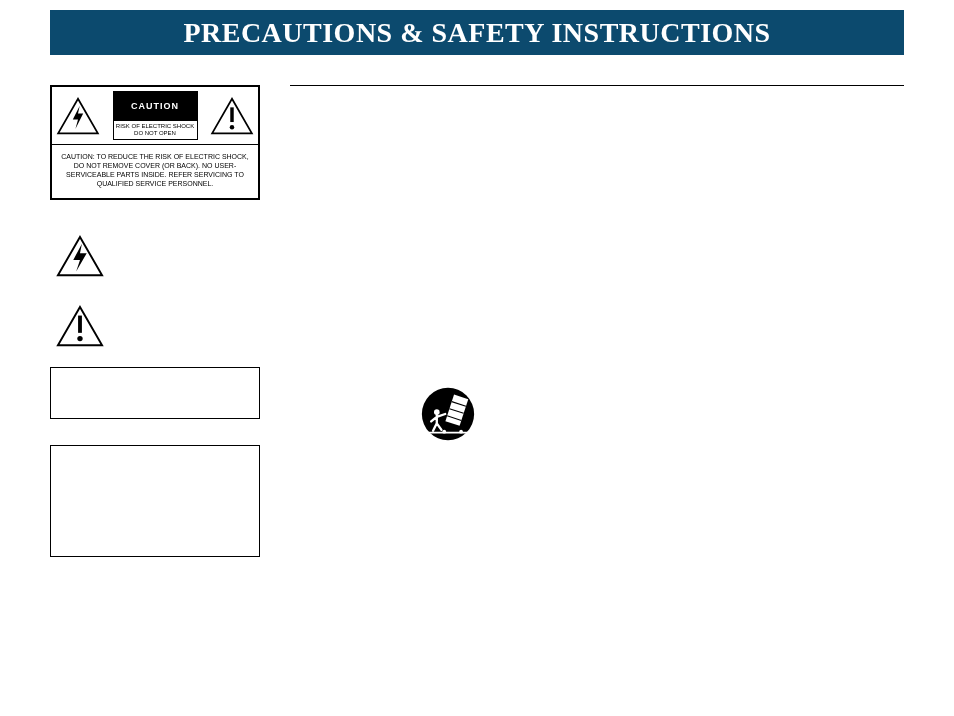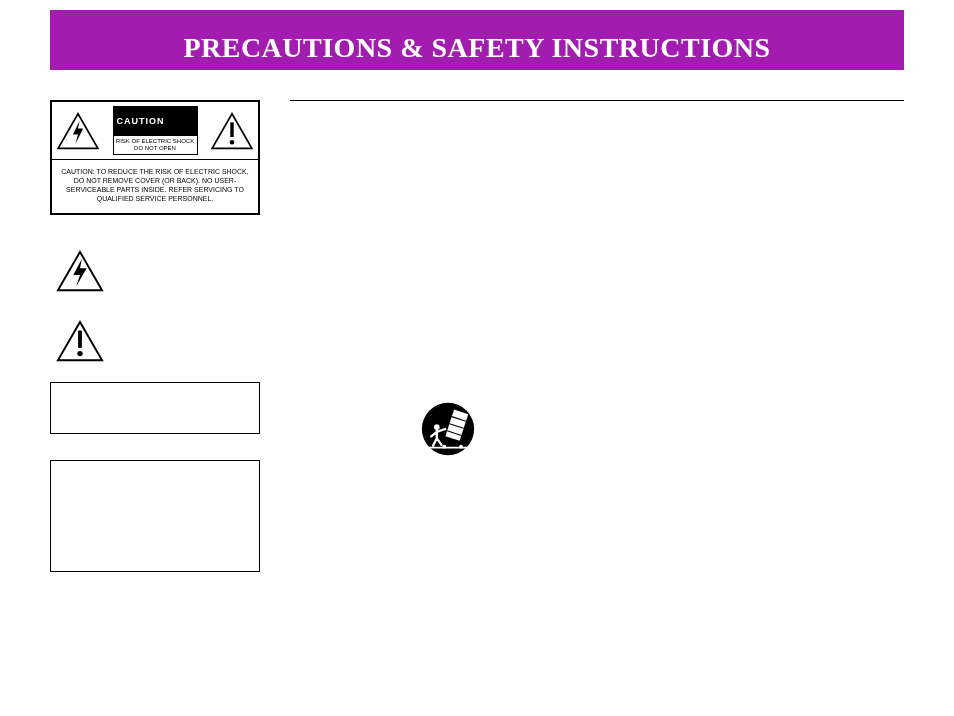--- a/index.html
+++ b/index.html
@@ -1,27 +1,27 @@
 <!DOCTYPE html>
 <html><head>
 <meta charset="utf-8">
 <style>
   * { box-sizing: border-box; margin:0; padding:0; }
   body { font-family: Arial, Helvetica, sans-serif; color:#000; background:#fff; width:954px; height:716px; position:relative; }
   .page { position:relative; width:954px; height:716px; padding:10px 50px 20px 50px; }
-  .title-bar { background:#a21caf; color:#fff; text-align:center; padding:22px 0 6px 0; font-family: "Times New Roman", serif; font-size:28px; font-weight:bold; letter-spacing:0.5px; }
+  .title-bar { background:#0c4a6e; color:#fff; text-align:center; padding:7px 0 6px 0; font-family: "Times New Roman", serif; font-size:28px; font-weight:bold; letter-spacing:0.5px; }
 
   .content { display:flex; margin-top:30px; }
   .left-col { width:210px; flex:0 0 210px; }
   .right-col { flex:1; padding-left:30px; }
 
   
   .caution-box { border:2px solid #000; }
   .caution-top { display:flex; align-items:center; justify-content:space-between; padding:4px 4px; border-bottom:1px solid #000;}
-  .caution-black { background:#000; color:#fff; text-align:left; padding:10px 4px; font-size:9px; font-weight:bold; letter-spacing:1px; }
+  .caution-black { background:#000; color:#fff; text-align:center; padding:10px 4px; font-size:9px; font-weight:bold; letter-spacing:1px; }
   .caution-white { background:#fff; color:#000; text-align:center; font-size:6px; line-height:1.2; padding:2px 2px; border:1px solid #000; border-top:none; }
   .caution-center-block { width:85px; }
   .caution-bottom { font-size:7px; text-align:center; padding:8px 6px 10px 6px; line-height:1.25; }
 
   .tri { width:44px; height:38px; }
   .tri svg { width:100%; height:100%; }
 
   .standalone-tri { width:48px; height:42px; margin:35px 0 6px 6px; }
   .standalone-tri + .standalone-tri { margin-top:28px; }
 

